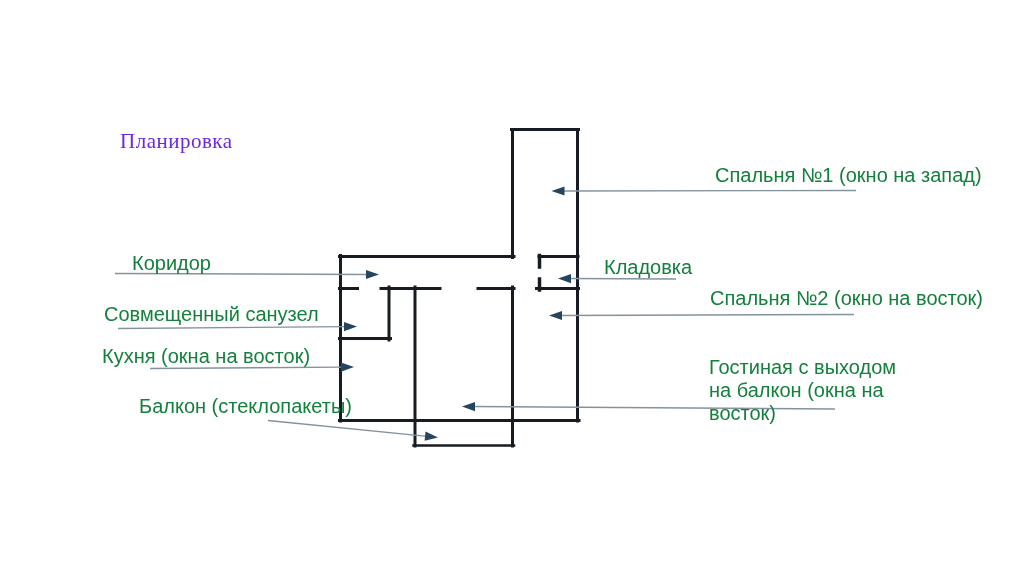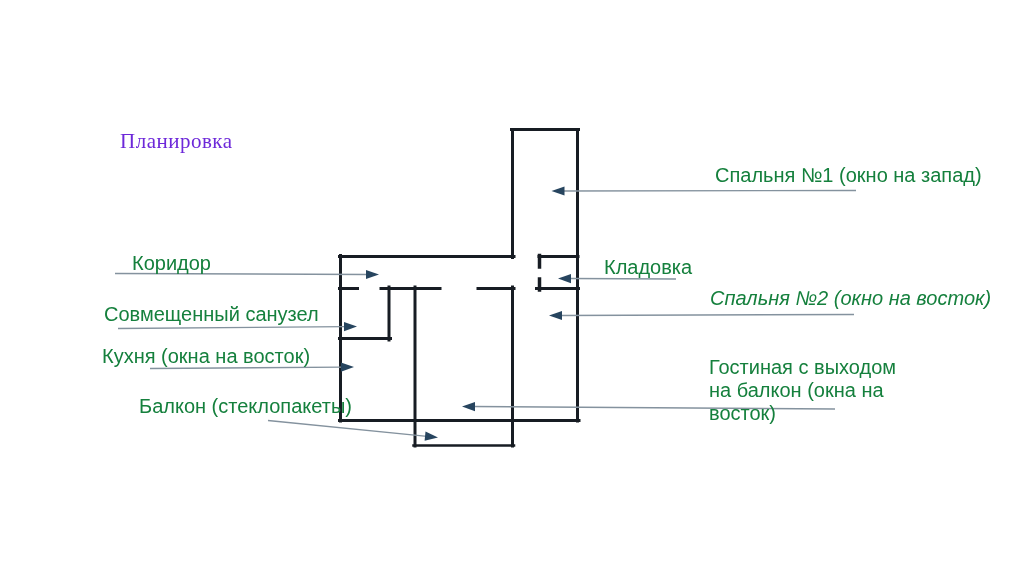--- a/index.html
+++ b/index.html
@@ -36,21 +36,21 @@
     position: absolute;
     font-size: 20px;
     line-height: 19px;
     color: #15803d;
     white-space: nowrap;
   }
   .lbl-bedroom1  { left: 715px; top: 166px; }
   .lbl-koridor   { left: 101px; top: 254px; margin-left: 31px; }
   .lbl-kladovka  { left: 604px; top: 258px; text-align: center; }
   .lbl-sanuzel   { left: 104px; top: 305px; }
-  .lbl-bedroom2  { left: 710px; top: 289px; font-style: italic; }
+  .lbl-bedroom2  { left: 710px; top: 289px; }
   .lbl-kitchen   { left: 102px; top: 347px; }
   .lbl-gostinaya { left: 709px; top: 356px; white-space: normal; width: 200px; line-height: 23px; }
   .lbl-balkon    { left: 139px; top: 397px; }
 </style>
 </head>
 <body>
 
 <div id="stage">
 
   <svg id="plan-svg" viewBox="0 0 1024 576">

